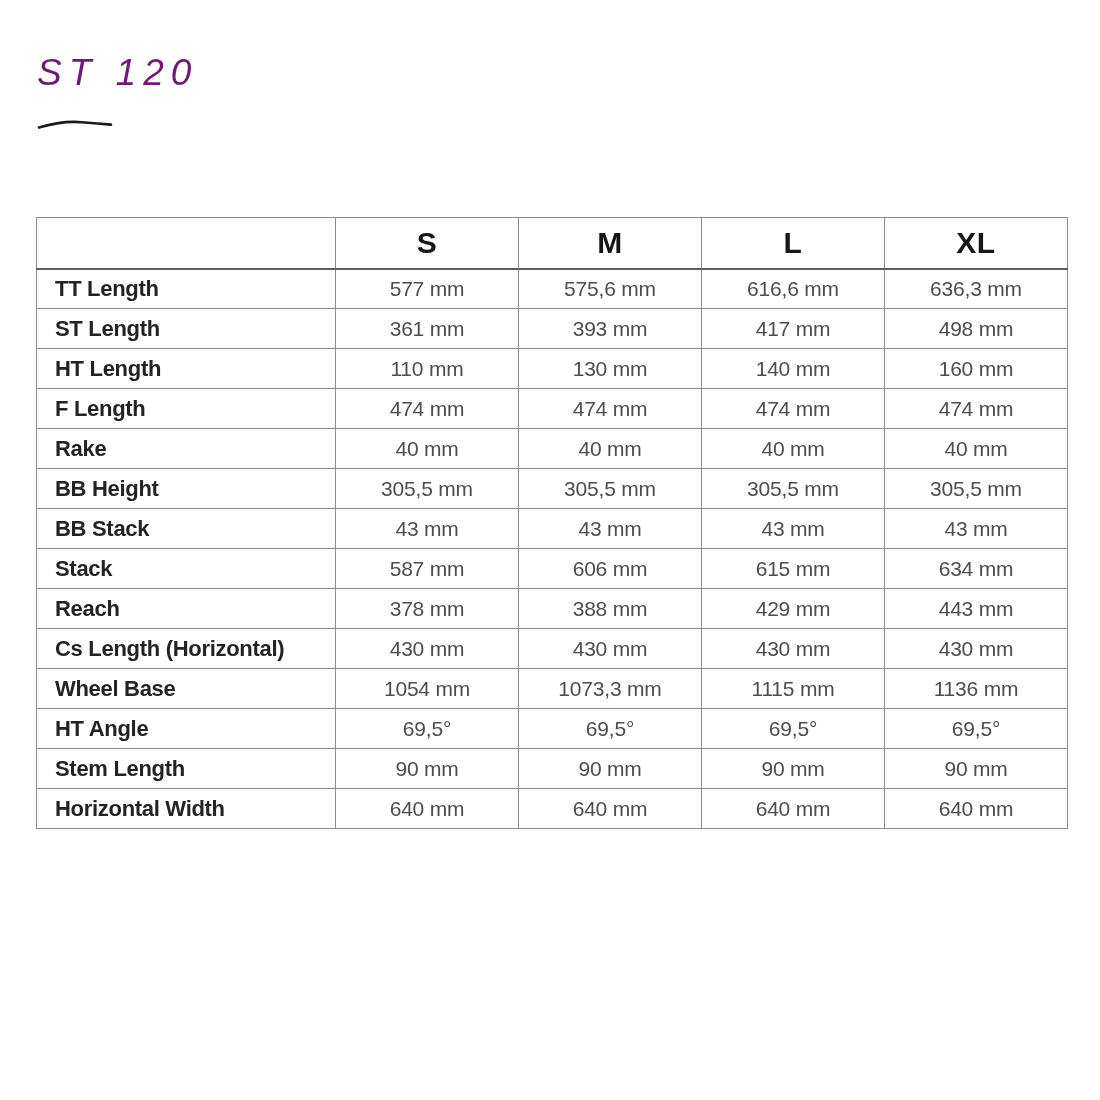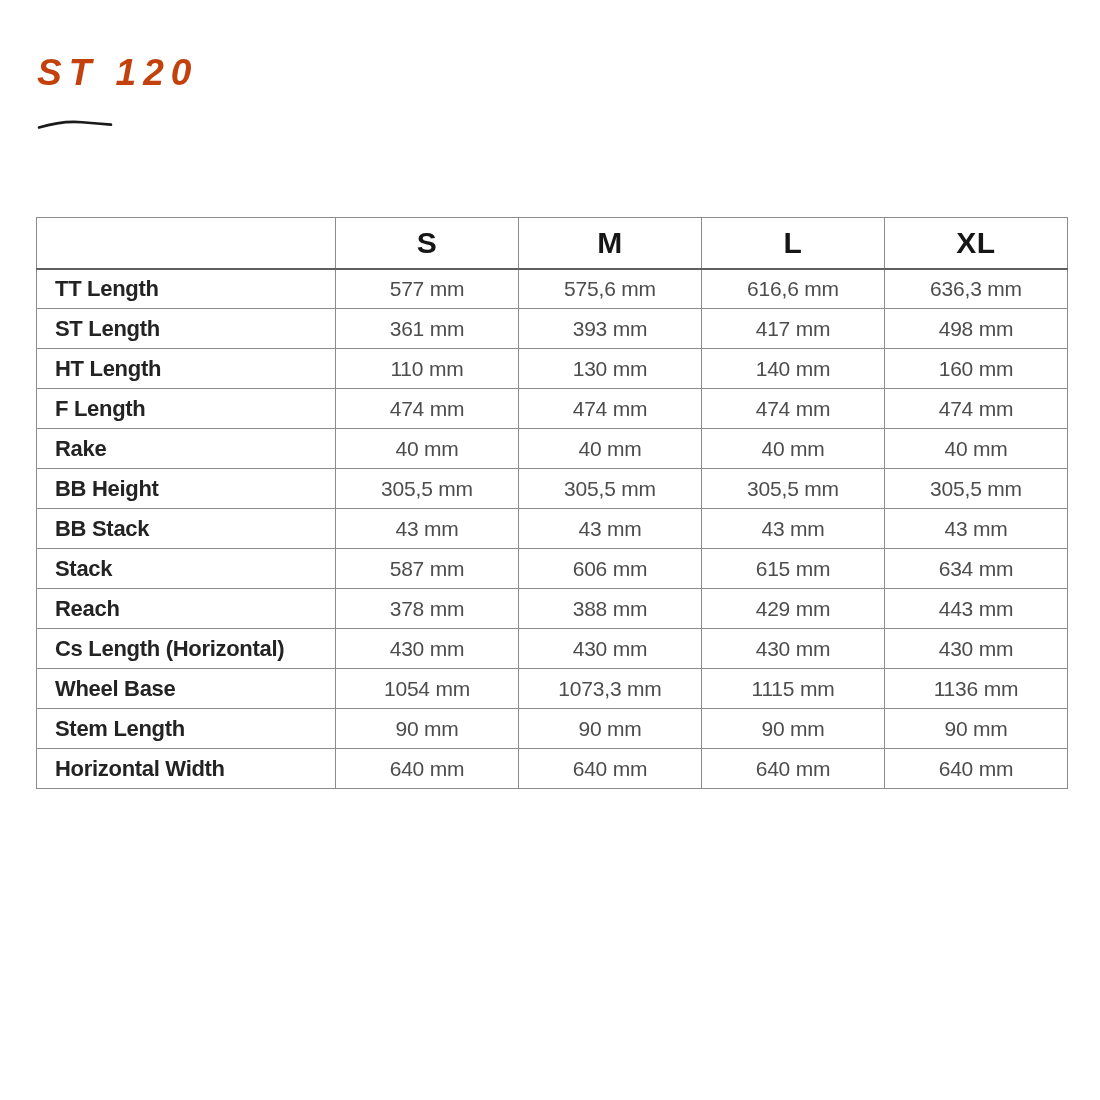--- a/index.html
+++ b/index.html
@@ -8,24 +8,24 @@
     background: #ffffff;
     font-family: "Liberation Sans", sans-serif;
     overflow: hidden;
   }
   .page { position: relative; width: 1100px; height: 1100px; background: #ffffff; }
 
   .title {
     position: absolute;
     left: 37px; top: 52px;
     font-size: 37px;
-    font-weight: bold;
+    font-weight: normal;
     font-style: italic;
     letter-spacing: 7px;
-    color: #c2410c;
+    color: #701a75;
     white-space: nowrap;
     text-align: right;
   }
   .swoosh {
     position: absolute;
     left: 36px; top: 116px;
     width: 78px; height: 16px;
   }
 
   table.geometry {
@@ -170,20 +170,27 @@
       <td>430 mm</td>
     </tr>
         <tr>
       <th>Wheel Base</th>
       <td>1054 mm</td>
       <td>1073,3 mm</td>
       <td>1115 mm</td>
       <td>1136 mm</td>
     </tr>
         <tr>
+      <th>HT Angle</th>
+      <td>69,5°</td>
+      <td>69,5°</td>
+      <td>69,5°</td>
+      <td>69,5°</td>
+    </tr>
+        <tr>
       <th>Stem Length</th>
       <td>90 mm</td>
       <td>90 mm</td>
       <td>90 mm</td>
       <td>90 mm</td>
     </tr>
         <tr>
       <th>Horizontal Width</th>
       <td>640 mm</td>
       <td>640 mm</td>

